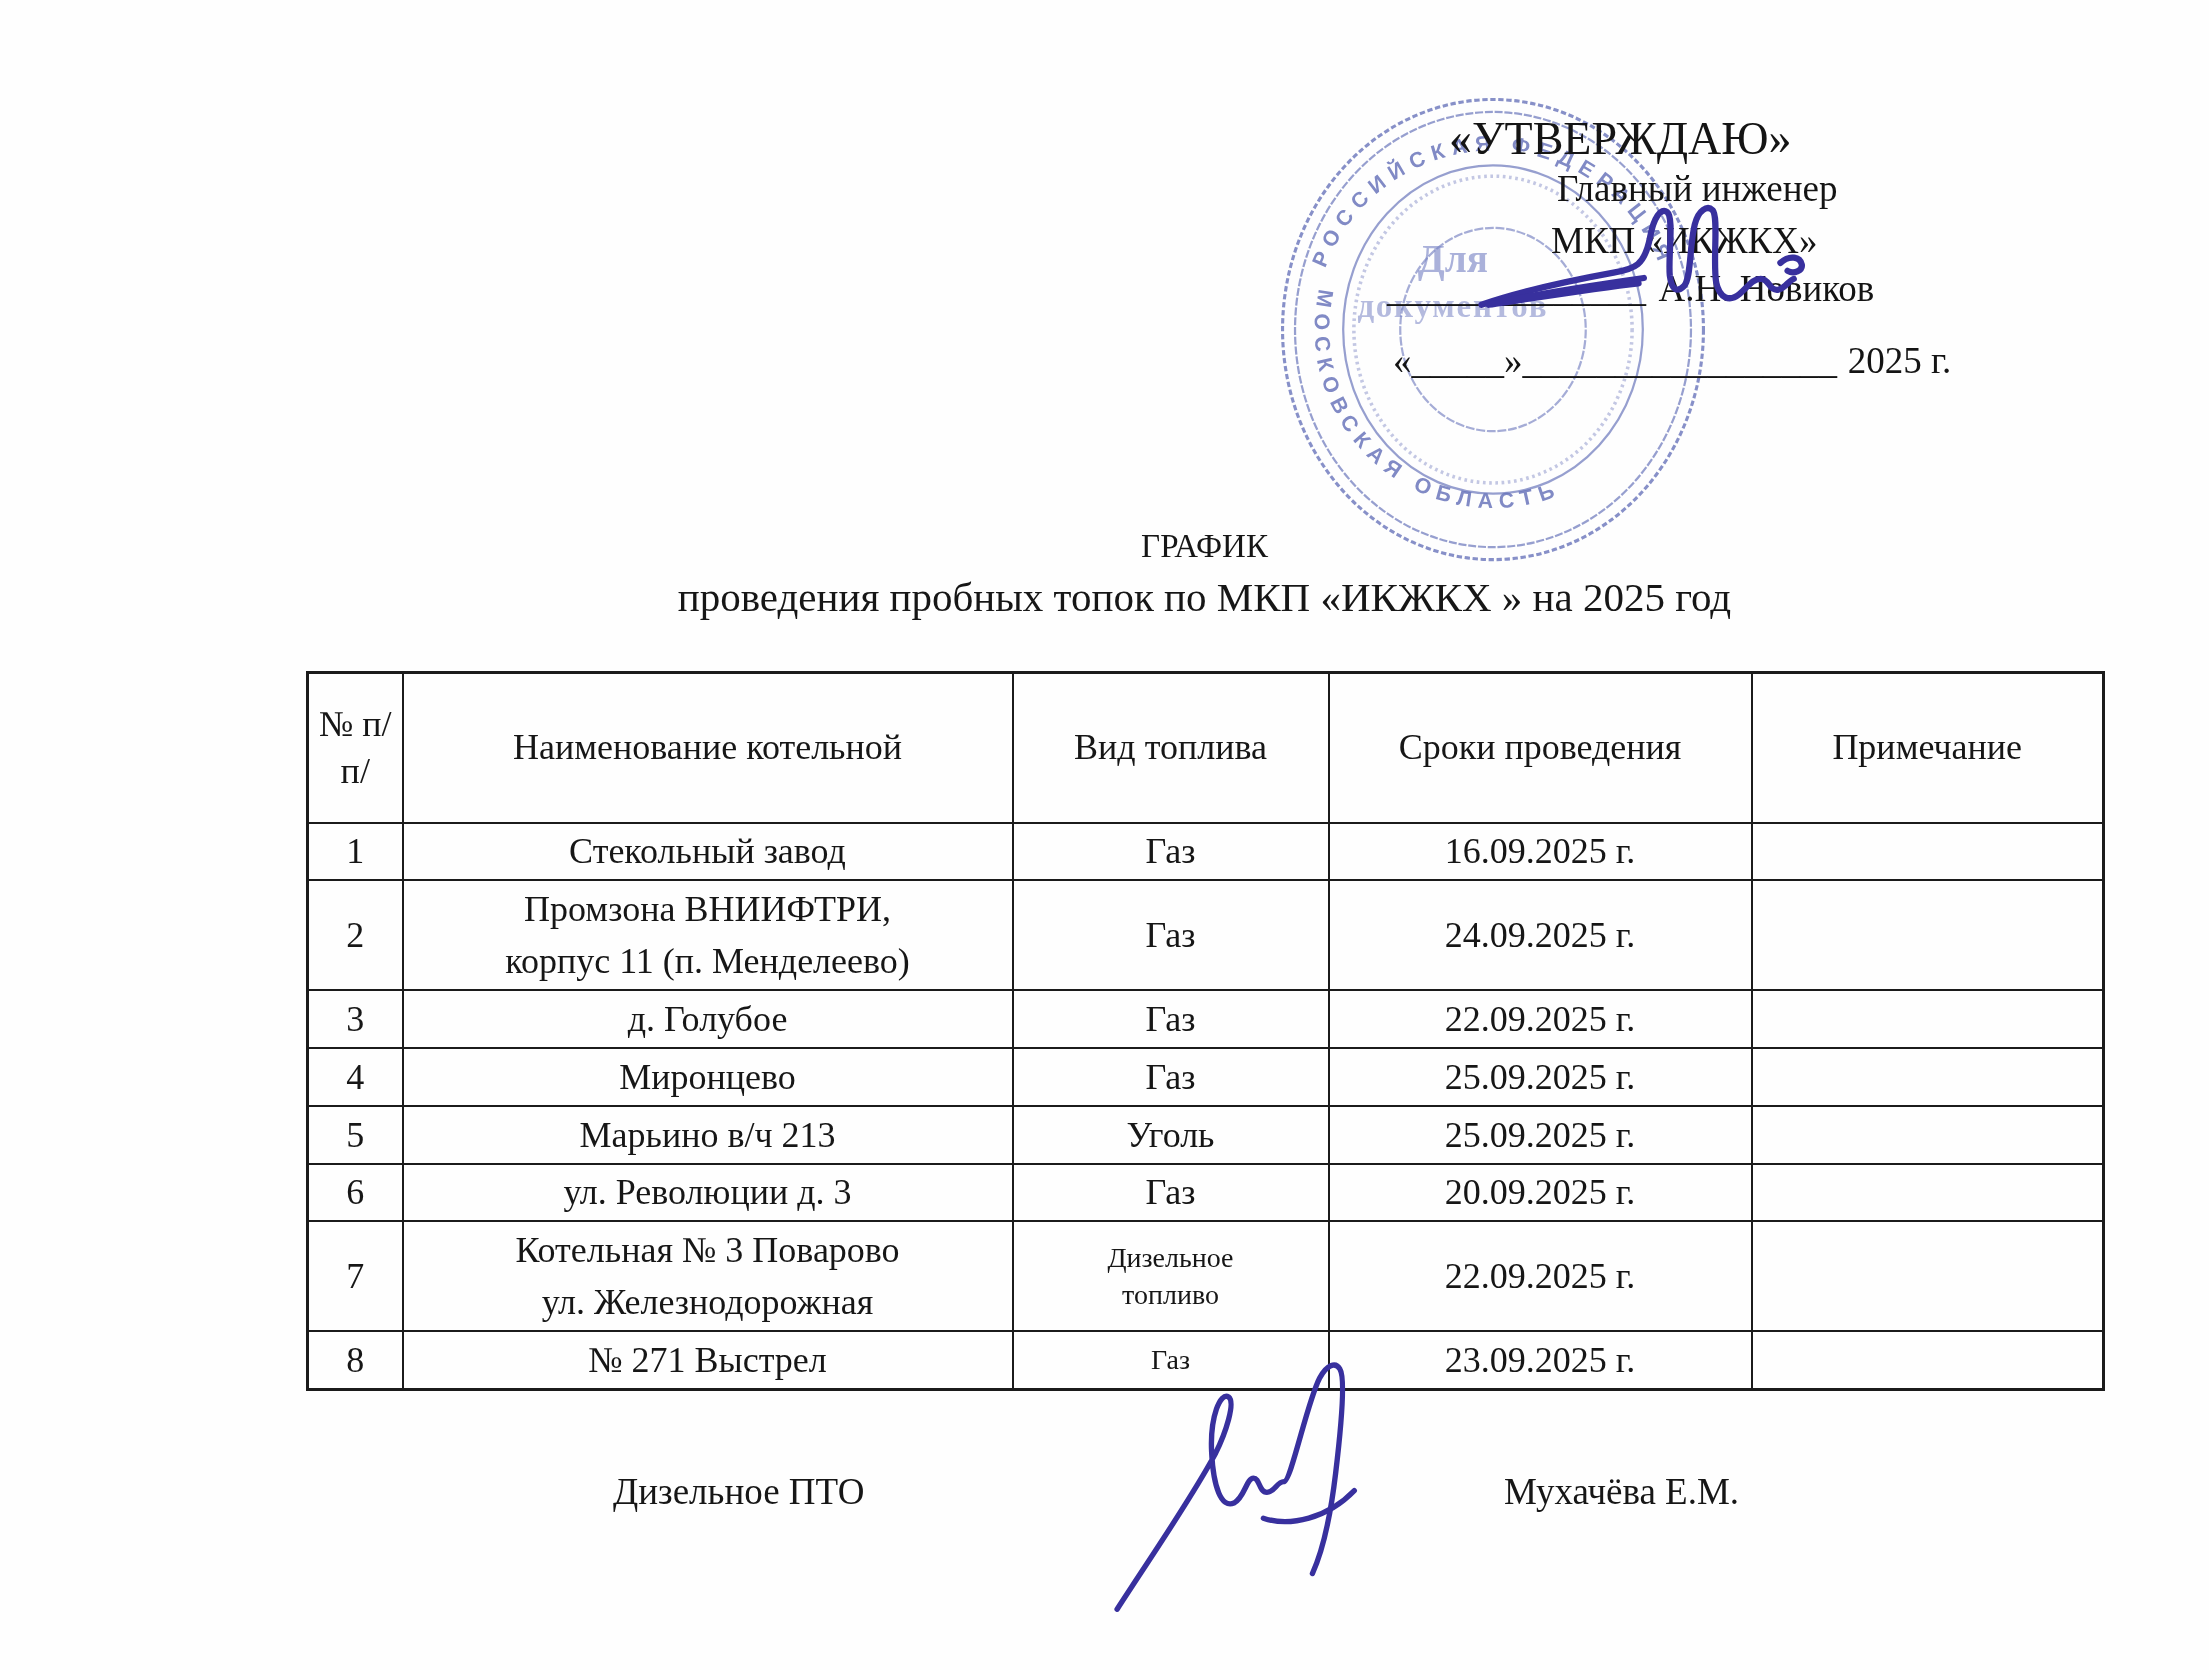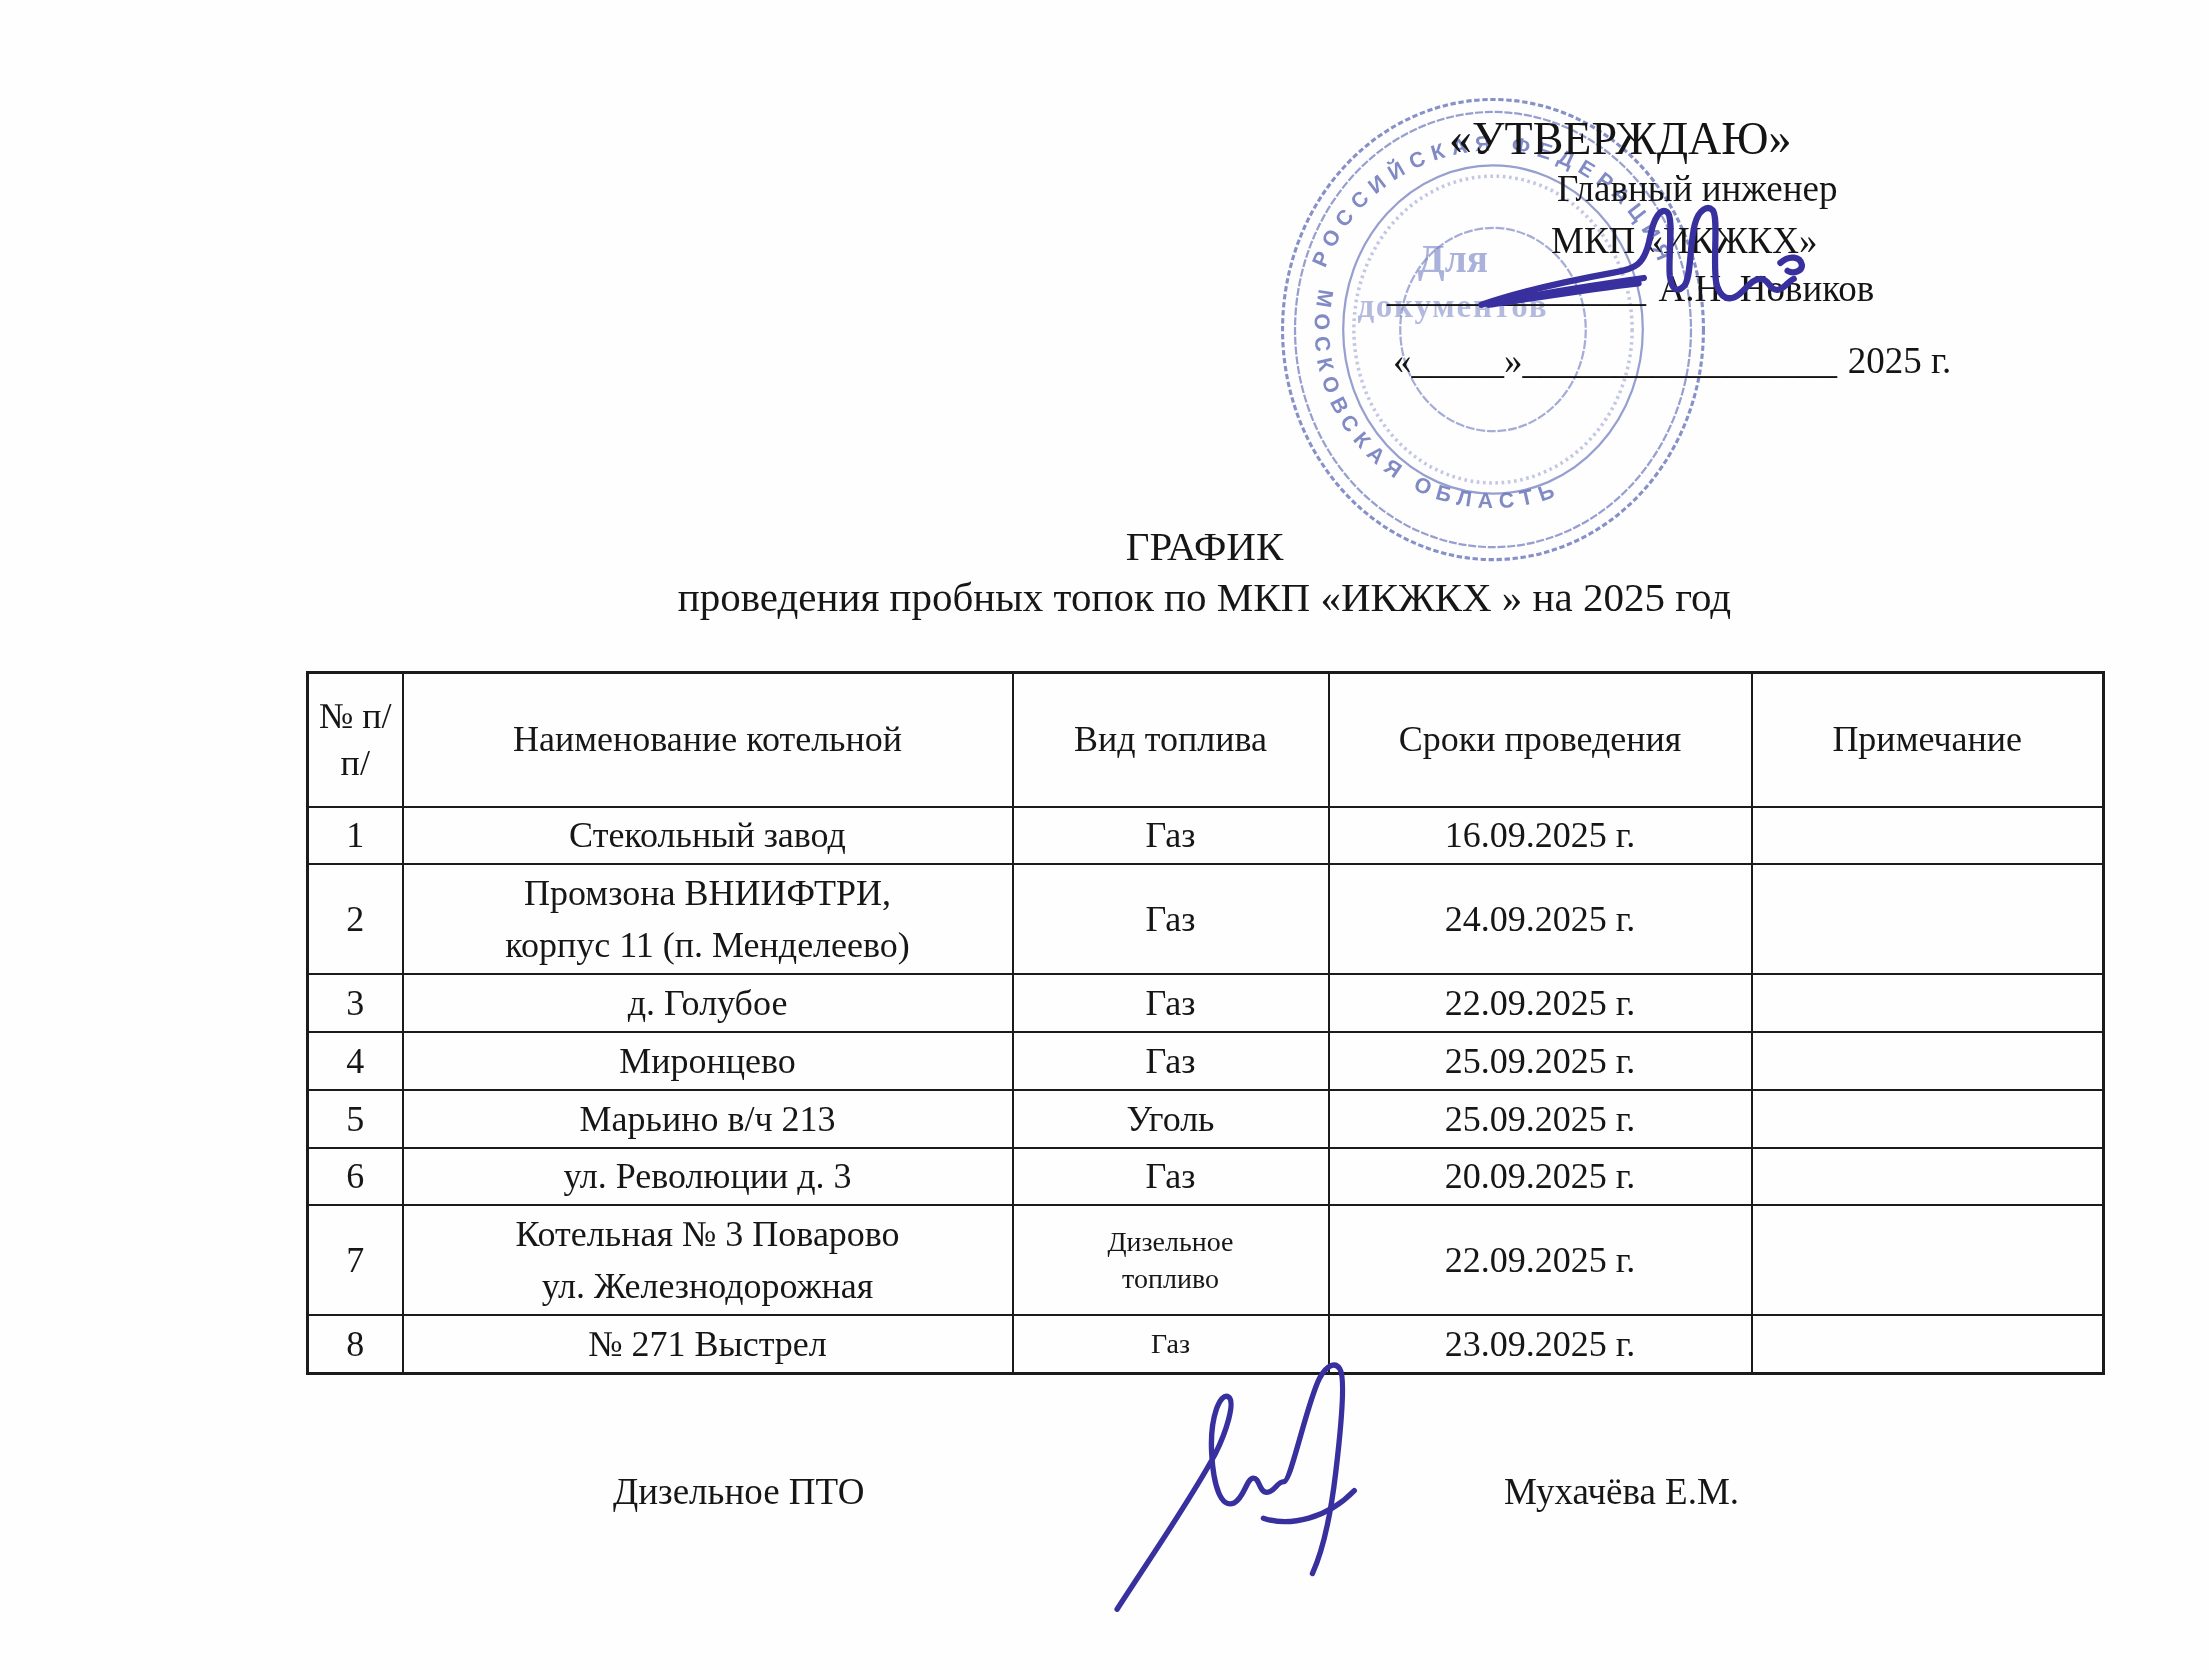--- a/index.html
+++ b/index.html
@@ -31,31 +31,31 @@
   
   .sig{position:absolute;pointer-events:none;}
   .sig path{fill:none;stroke:#38309e;stroke-linecap:round;stroke-linejoin:round;}
   .sig-chief{left:1469px;top:203px;width:348px;height:125px;}
   .sig-chief path{stroke-width:7;}
   .sig-pto{left:1101px;top:1347px;width:281px;height:272px;}
   .sig-pto path{stroke-width:6;}
 
   
   .title-block{position:absolute;left:306px;top:520px;width:1797px;text-align:center;}
-  .title-line1{font-size:41px;line-height:52px;}
+  .title-line1{font-size:33px;line-height:52px;}
   .title-line2{font-size:41px;line-height:50px;}
 
   
   table.schedule{position:absolute;left:306px;top:671px;width:1797px;
                  border-collapse:collapse;table-layout:fixed;
                  border:3.6px solid #1b1b1b;}
   .schedule th,.schedule td{border:2.7px solid #1b1b1b;text-align:center;
                  vertical-align:middle;padding:1.8px 7.1px;overflow:hidden;}
   .schedule th{font-size:36px;font-weight:normal;line-height:1.3;}
-  .schedule thead tr{height:134px;}
+  .schedule thead tr{height:150px;}
   .schedule td{font-size:36px;line-height:1.45;white-space:pre-line;}
   .schedule td.c-fuel.small{font-size:28px;line-height:1.35;}
   .schedule tbody tr:nth-child(1){height:53px;}
   .schedule tbody tr:nth-child(2){height:109px;}
   .schedule tbody tr:nth-child(3){height:56px;}
   .schedule tbody tr:nth-child(4){height:51px;}
   .schedule tbody tr:nth-child(5){height:50px;}
   .schedule tbody tr:nth-child(6){height:53px;}
   .schedule tbody tr:nth-child(7){height:102px;}
   .schedule tbody tr:nth-child(8){height:56px;}

